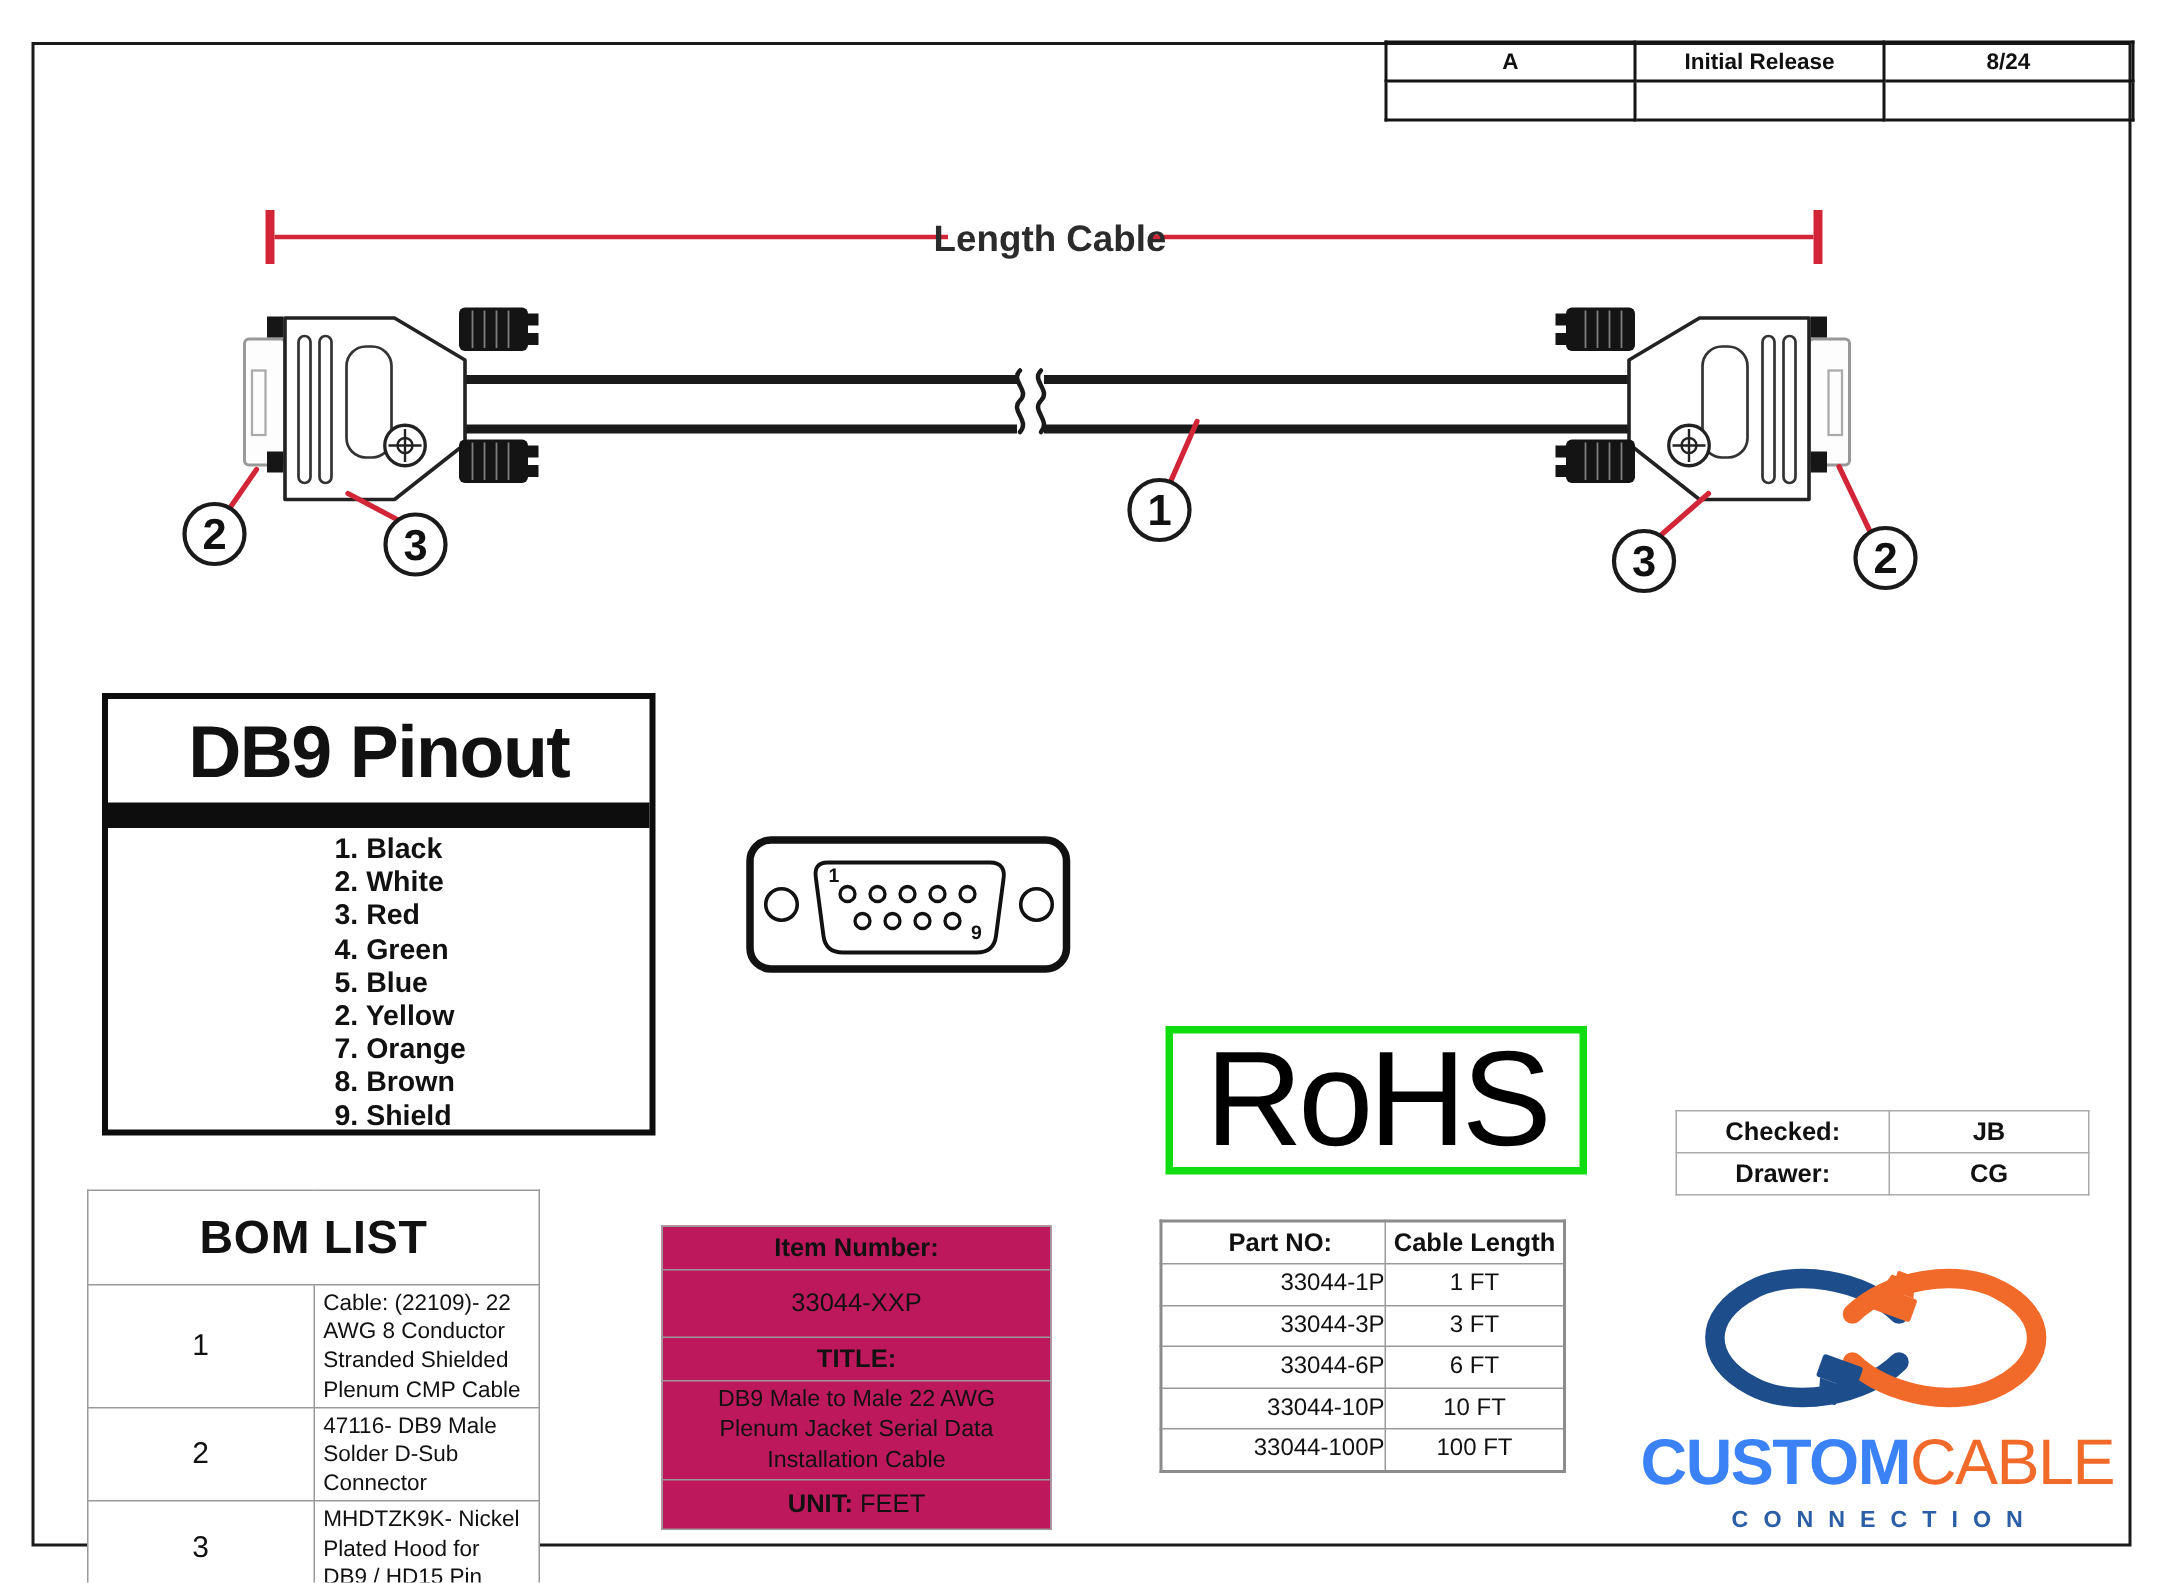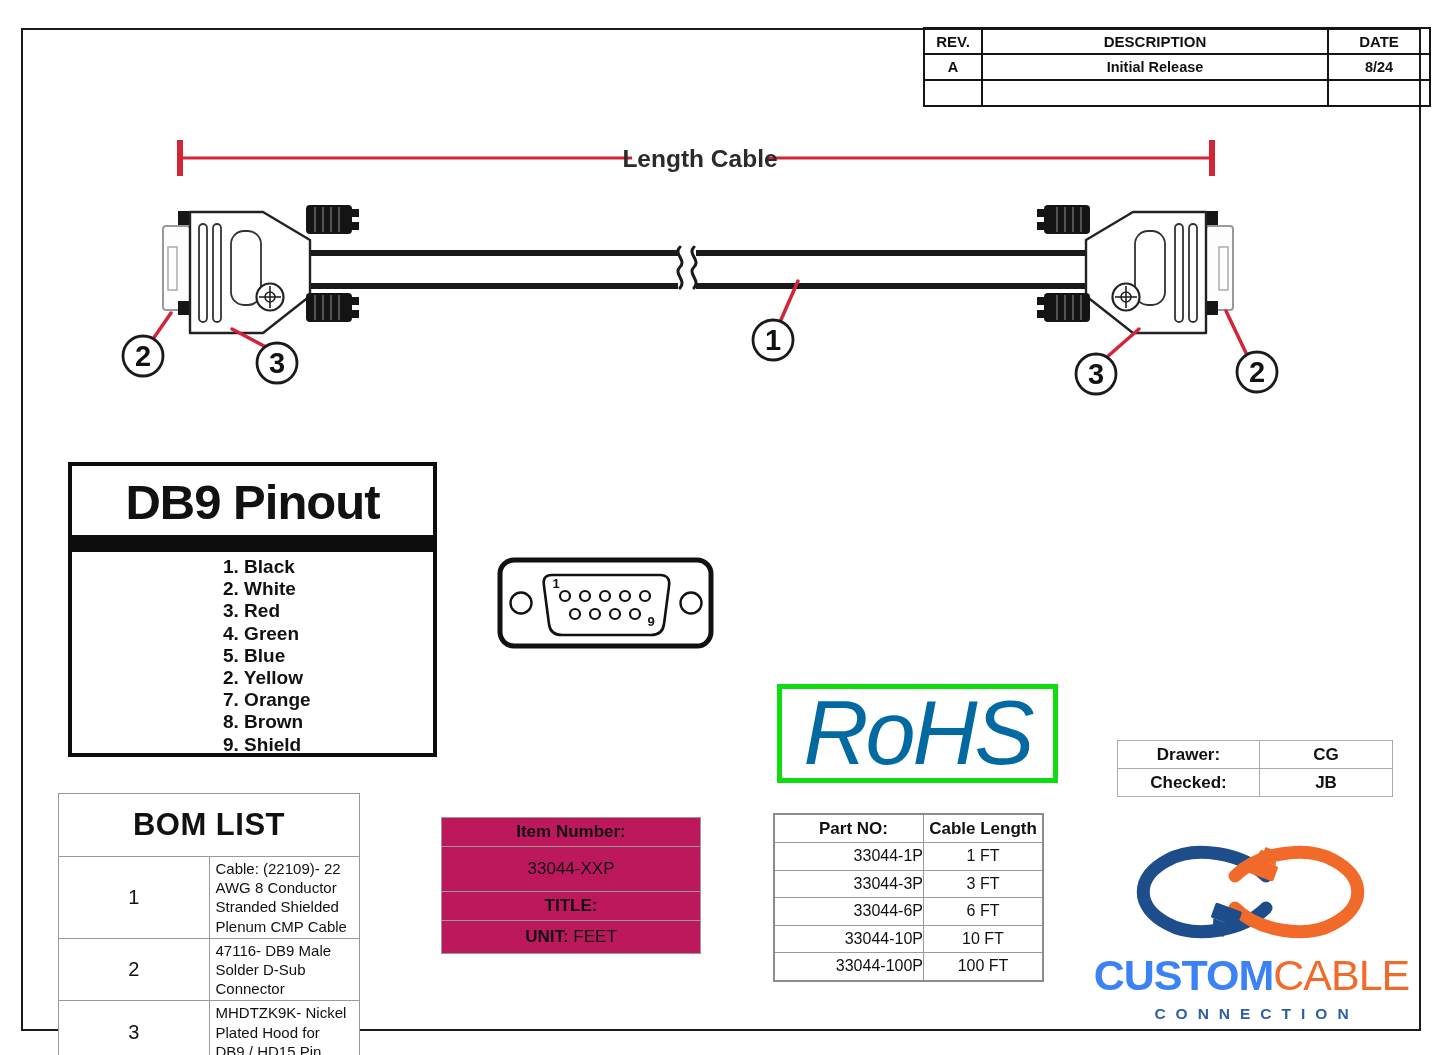--- a/index.html
+++ b/index.html
@@ -26,21 +26,21 @@
   .pinlabel{font-size:13px;font-weight:700;fill:#111;text-anchor:middle;}
 
   
   .pinout{left:68px;top:462px;width:369px;height:295px;border:4px solid #0d0d0d;background:#fff;box-sizing:border-box;}
   .pinout-title{height:69px;text-align:center;font-size:49px;font-weight:800;letter-spacing:-1px;line-height:72px;}
   .pinout-band{height:17px;background:#0d0d0d;}
   .pinout-list{padding:4px 0 0 151px;font-size:19px;font-weight:700;line-height:22.2px;}
 
   
   .rohs{left:777px;top:684px;width:281px;height:99px;border:5px solid #10dd10;box-sizing:border-box;text-align:center;}
-  .rohs-text{font-size:90px;line-height:88px;letter-spacing:-3px;color:#0369a1;font-weight:400;font-style:italic;}
+  .rohs-text{font-size:90px;line-height:88px;letter-spacing:-3px;color:#000000;font-weight:400;}
 
   
   .approval{left:1117px;top:740px;width:276px;table-layout:fixed;}
   .approval td{border:1.5px solid #aaa;height:27px;text-align:center;font-size:17px;font-weight:700;padding:0;}
   .approval .c-lab{width:141px;}
 
   
   .bom{left:58px;top:793px;width:302px;table-layout:fixed;background:#fff;}
   .bom td{border:1.5px solid #999;padding:2px 6px;vertical-align:middle;}
   .bom .bom-title{height:58px;text-align:center;font-size:31px;font-weight:800;letter-spacing:0.5px;}
@@ -74,25 +74,20 @@
   .lw-cable{color:#f26a2a;font-weight:400;}
   .logo-conn{position:absolute;top:169px;left:0;width:100%;text-align:center;font-size:15.5px;font-weight:700;color:#2b5ea7;letter-spacing:10px;text-indent:10px;}
 </style>
 </head>
 <body>
 
 <div class="abs sheet-border"></div>
 
 <table class="abs rev-table">
   <tbody>
-      <tr>
-    <td class="c-rev">REV.</td>
-    <td class="c-desc">DESCRIPTION</td>
-    <td class="c-date">DATE</td>
-  </tr>
   <tr>
     <td>A</td>
     <td>Initial Release</td>
     <td>8/24</td>
   </tr>
   <tr>
     <td></td>
     <td></td>
     <td></td>
   </tr>
@@ -224,26 +219,26 @@
   <text class="pinlabel" x="155" y="70">9</text>
 </svg>
 
 <div class="abs rohs">
   <div class="rohs-text">RoHS</div>
 </div>
 
 <table class="abs approval">
   <tbody>
       <tr>
+    <td class="c-lab">Checked:</td>
+    <td>JB</td>
+  </tr>
+  <tr>
     <td class="c-lab">Drawer:</td>
     <td>CG</td>
-  </tr>
-  <tr>
-    <td class="c-lab">Checked:</td>
-    <td>JB</td>
   </tr>
 </tbody>
   </table>
 
 <table class="abs bom">
   <tbody>
       <tr>
     <td colspan="2" class="bom-title">BOM LIST</td>
   </tr>
   <tr class="r1">
@@ -264,20 +259,23 @@
 <table class="abs itembox">
   <tbody>
       <tr>
         <td class="rb">Item Number:</td>
       </tr>
   <tr>
         <td class="rv">33044-XXP</td>
       </tr>
   <tr>
         <td class="rb">TITLE:</td>
+      </tr>
+  <tr>
+        <td class="rt"><span class="tt">DB9 Male to Male 22 AWG Plenum Jacket Serial Data Installation Cable</span></td>
       </tr>
   <tr>
     <td class="ru">
       <span class="ul">UNIT:</span>
       <span>FEET</span>
     </td>
   </tr>
 </tbody>
   </table>
 

